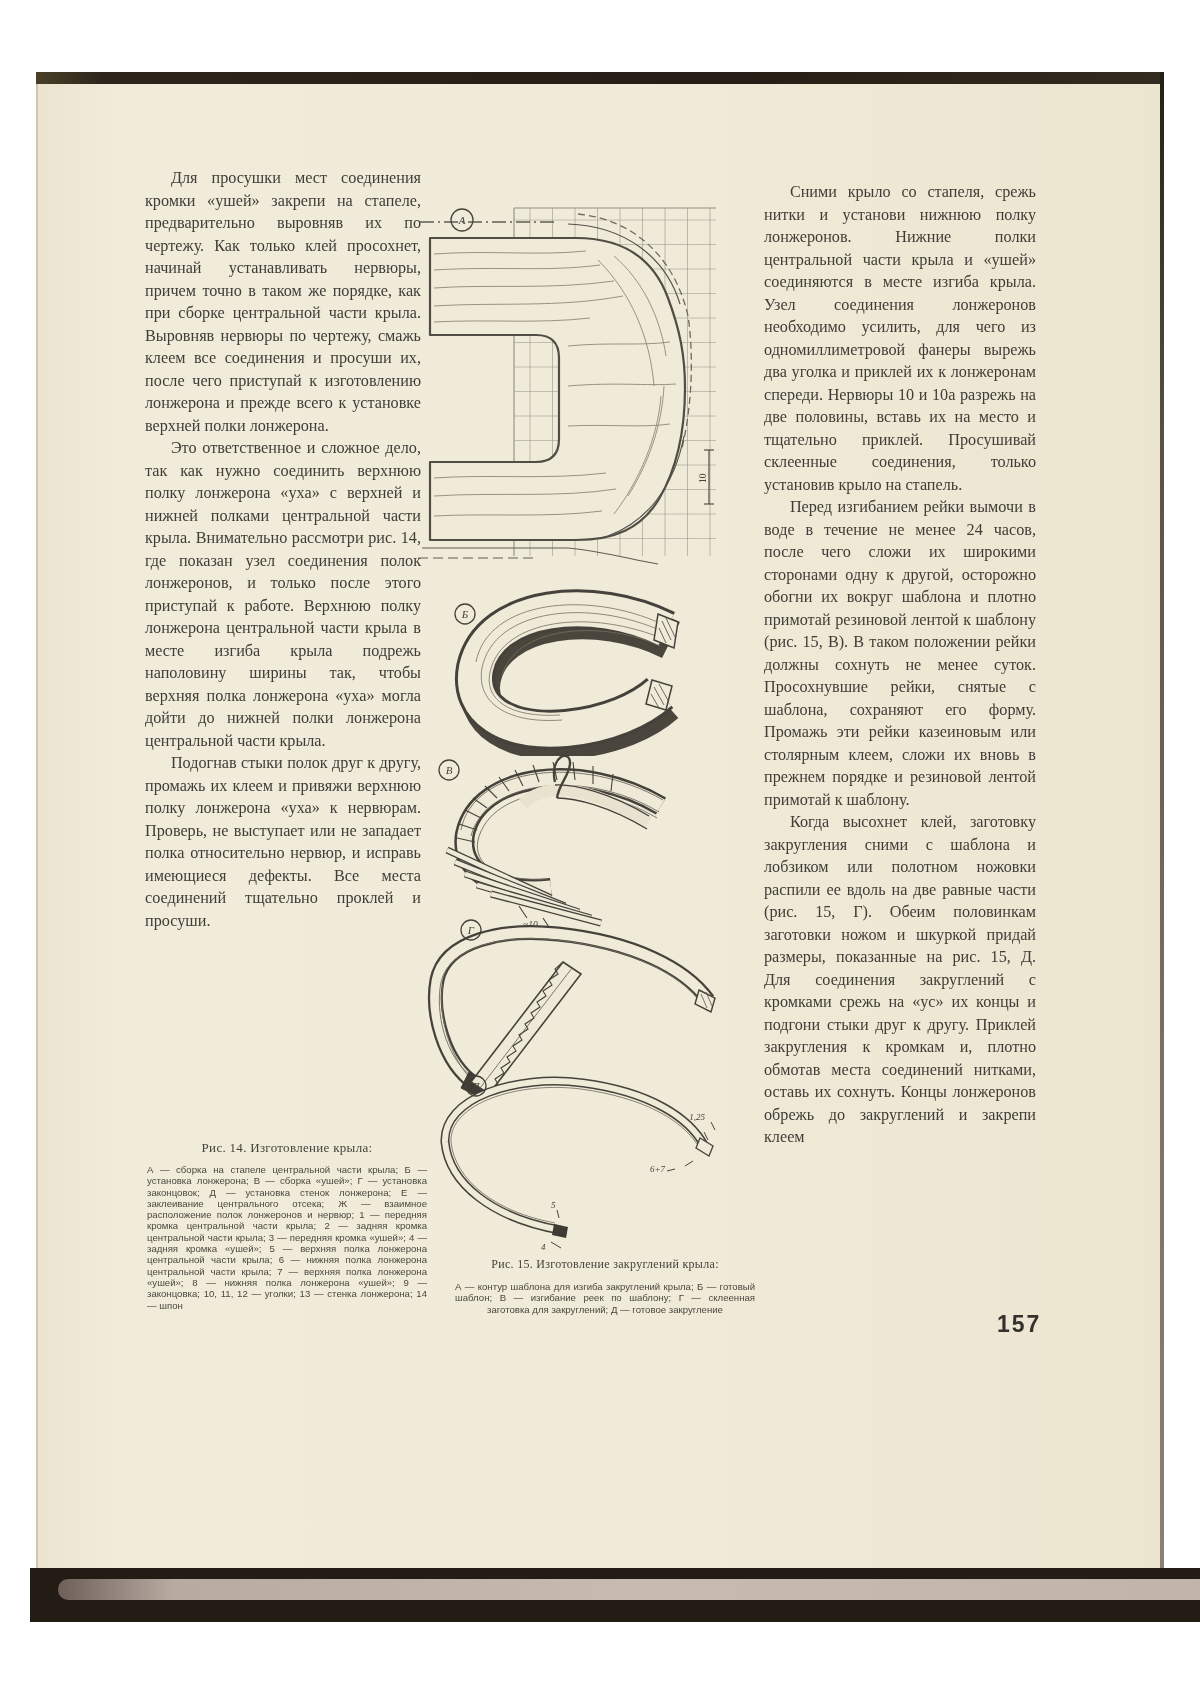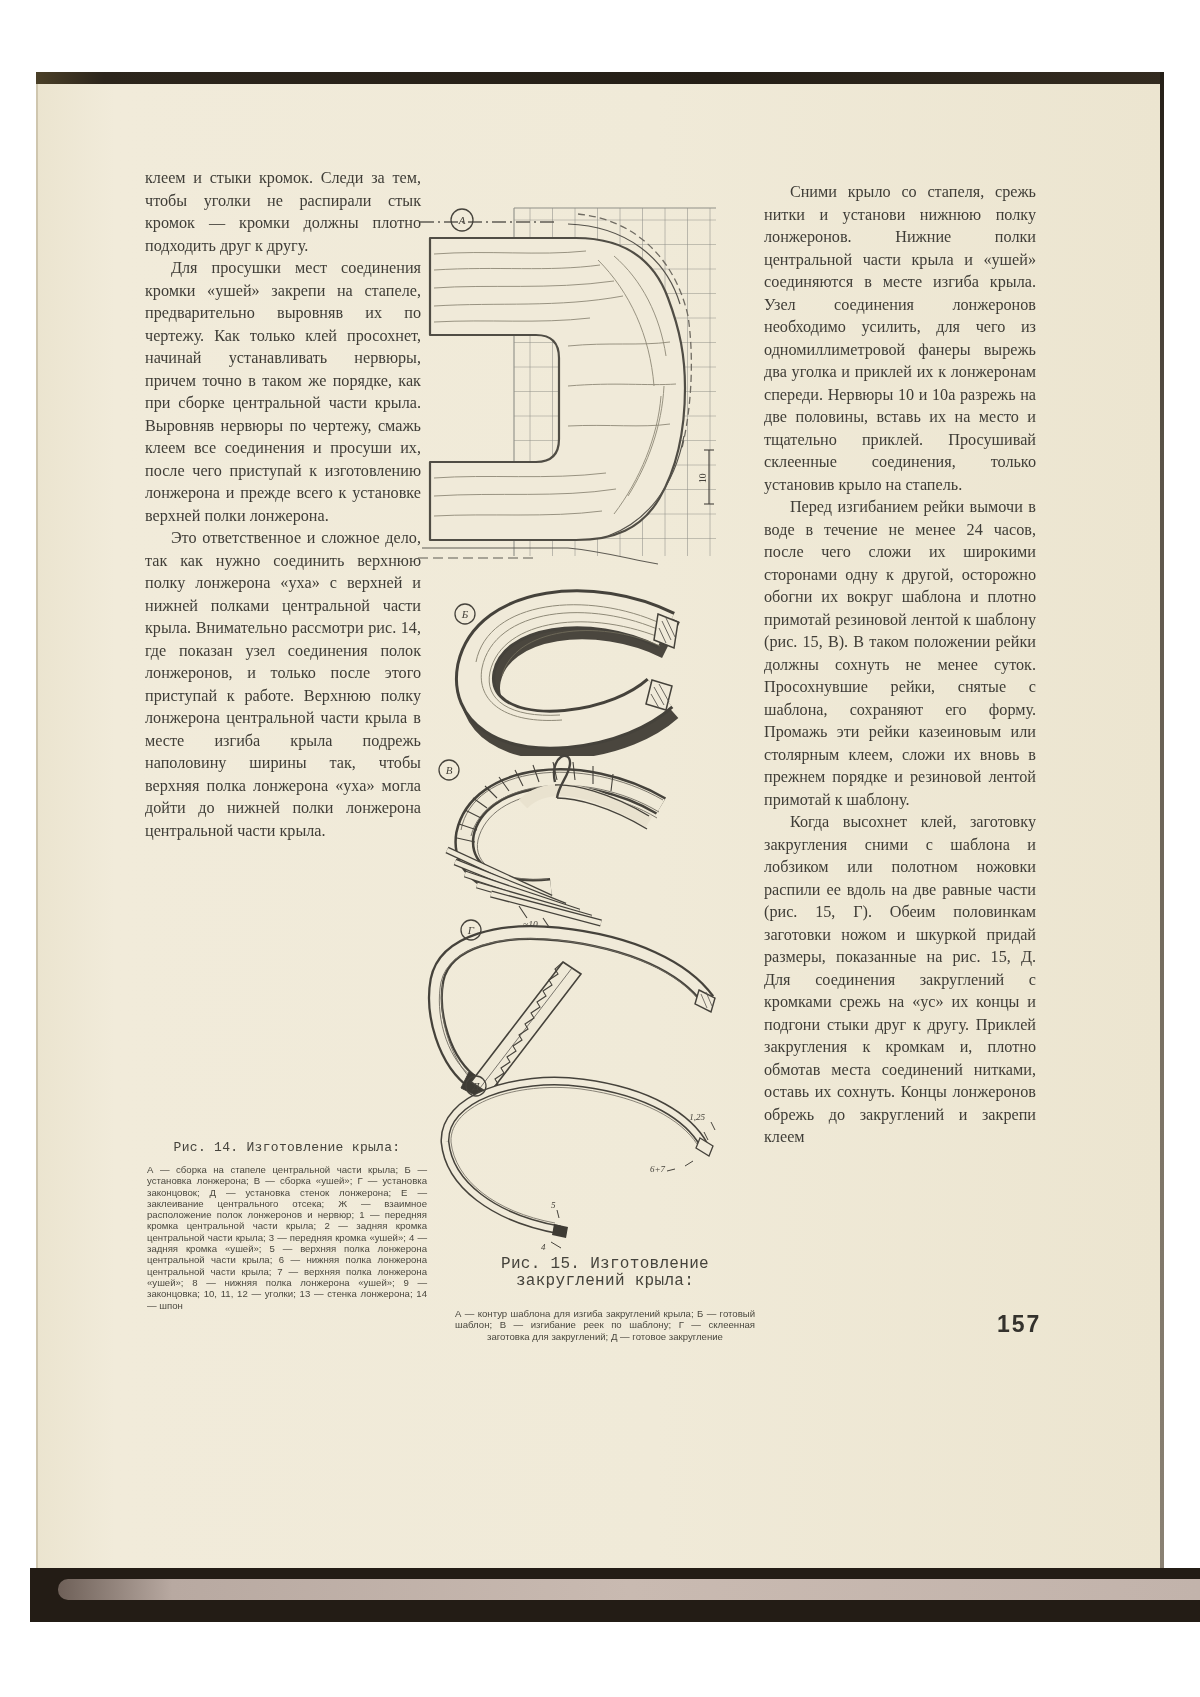--- a/index.html
+++ b/index.html
@@ -15,23 +15,23 @@
   .band-bottom{position:absolute;left:30px;top:1568px;width:1170px;height:54px;background:#231c15;}
   .band-inner{position:absolute;left:28px;top:11px;width:1142px;height:21px;border-radius:10px 0 0 10px;
               background:linear-gradient(90deg,#6e6058 0%,#b8a9a1 10%,#c9bab1 50%,#c2b3ab 100%);}
   .colL{position:absolute;left:145px;top:167px;width:276px;}
   .colR{position:absolute;left:764px;top:161px;width:272px;margin-top:20px;}
   .body-par{margin:0;font-size:16.2px;line-height:22.5px;text-align:justify;
             color:#3f3d37;text-indent:1.6em;}
   .body-par.noindent{text-indent:0;}
   .cap14{position:absolute;left:147px;top:1140px;width:280px;}
   .cap15{position:absolute;left:455px;top:1256px;width:300px;}
-  .cap-title{font-family:Liberation Mono, monospace;font-size:13px;line-height:16px;
+  .cap-title{font-family:Liberation Serif, serif;font-size:13px;line-height:16px;
              text-align:center;color:#45433c;margin:0 0 8px 0;letter-spacing:.3px;}
-  .cap15 .cap-title{font-size:16px;line-height:17px;margin-bottom:18px;}
+  .cap15 .cap-title{font-size:12px;line-height:17px;margin-bottom:8px;}
   .cap-body{font-family:Liberation Sans, sans-serif;font-size:9.6px;line-height:11.3px;
             text-align:justify;color:#4a483f;margin:0;}
   .cap15 .cap-body{text-align-last:center;}
   .pagenum{position:absolute;left:997px;top:1311px;font-family:"Liberation Sans",sans-serif;
            font-size:23px;font-weight:bold;letter-spacing:2px;color:#34322d;}
   .fig{position:absolute;}
   svg text{font-family:"Liberation Serif",serif;}
 </style>
 </head>
 <body>
@@ -40,23 +40,23 @@
 
   <div class="strip-top"></div>
   <div class="page"></div>
   <div class="edge-left"></div>
   <div class="edge-right"></div>
   <div class="band-bottom">
     <div class="band-inner"></div>
   </div>
 
   <div class="colL">
-    <p class="body-par noindent">клеем и стыки кромок. Следи за тем, чтобы уголки не распирали стык кромок — кромки должны плотно подходить друг к другу.</p>
     <p class="body-par">Для просушки мест соединения кромки «ушей» закрепи на стапеле, предварительно выровняв их по чертежу. Как только клей просохнет, начинай устанавливать нервюры, причем точно в таком же порядке, как при сборке центральной части крыла. Выровняв нервюры по чертежу, смажь клеем все соединения и просуши их, после чего приступай к изготовлению лонжерона и прежде всего к установке верхней полки лонжерона.</p>
     <p class="body-par">Это ответственное и сложное дело, так как нужно соединить верхнюю полку лонжерона «уха» с верхней и нижней полками центральной части крыла. Внимательно рассмотри рис. 14, где показан узел соединения полок лонжеронов, и только после этого приступай к работе. Верхнюю полку лонжерона центральной части крыла в месте изгиба крыла подрежь наполовину ширины так, чтобы верхняя полка лонжерона «уха» могла дойти до нижней полки лонжерона центральной части крыла.</p>
+    <p class="body-par">Подогнав стыки полок друг к другу, промажь их клеем и привяжи верхнюю полку лонжерона «уха» к нервюрам. Проверь, не выступает или не западает полка относительно нервюр, и исправь имеющиеся дефекты. Все места соединений тщательно проклей и просуши.</p>
   </div>
 
   <div class="colR">
     <p class="body-par">Сними крыло со стапеля, срежь нитки и установи нижнюю полку лонжеронов. Нижние полки центральной части крыла и «ушей» соединяются в месте изгиба крыла. Узел соединения лонжеронов необходимо усилить, для чего из одномиллиметровой фанеры вырежь два уголка и приклей их к лонжеронам спереди. Нервюры 10 и 10а разрежь на две половины, вставь их на место и тщательно приклей. Просушивай склеенные соединения, только установив крыло на стапель.</p>
     <p class="body-par">Перед изгибанием рейки вымочи в воде в течение не менее 24 часов, после чего сложи их широкими сторонами одну к другой, осторожно обогни их вокруг шаблона и плотно примотай резиновой лентой к шаблону (рис. 15, В). В таком положении рейки должны сохнуть не менее суток. Просохнувшие рейки, снятые с шаблона, сохраняют его форму. Промажь эти рейки казеиновым или столярным клеем, сложи их вновь в прежнем порядке и резиновой лентой примотай к шаблону.</p>
     <p class="body-par">Когда высохнет клей, заготовку закругления сними с шаблона и лобзиком или полотном ножовки распили ее вдоль на две равные части (рис. 15, Г). Обеим половинкам заготовки ножом и шкуркой придай размеры, показанные на рис. 15, Д. Для соединения закруглений с кромками срежь на «ус» их концы и подгони стыки друг к другу. Приклей закругления к кромкам и, плотно обмотав места соединений нитками, оставь их сохнуть. Концы лонжеронов обрежь до закруглений и закрепи клеем</p>
   </div>
 
   <svg class="fig" style="left:418px;top:196px" width="300" height="372" viewBox="0 0 300 372">
     <defs>

